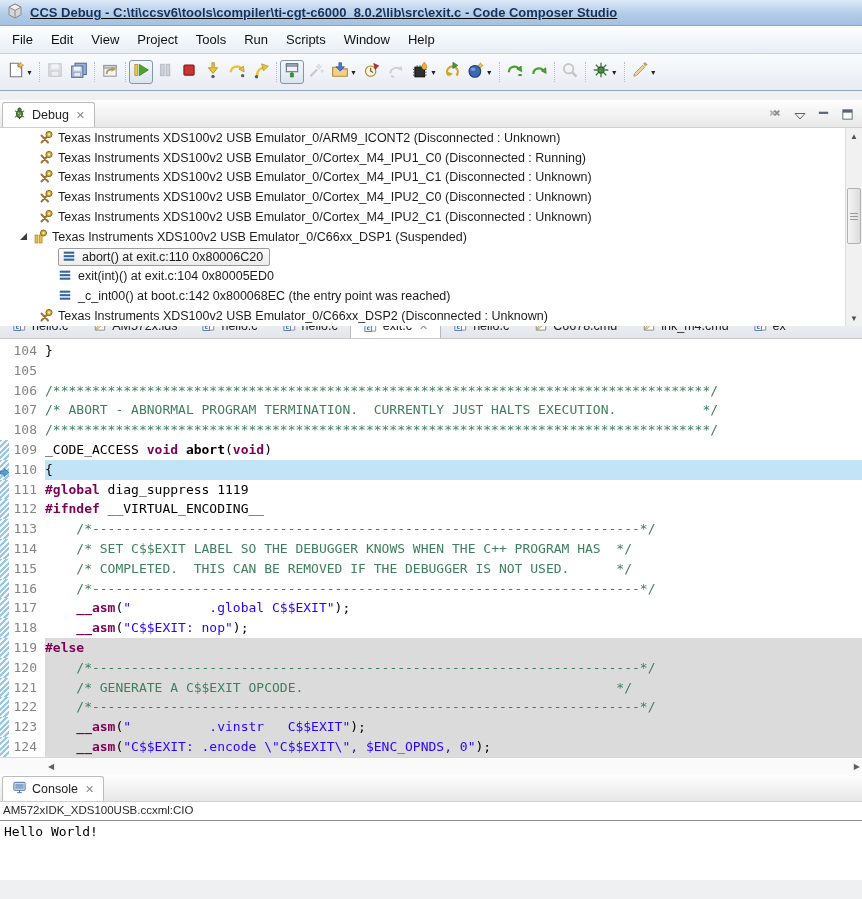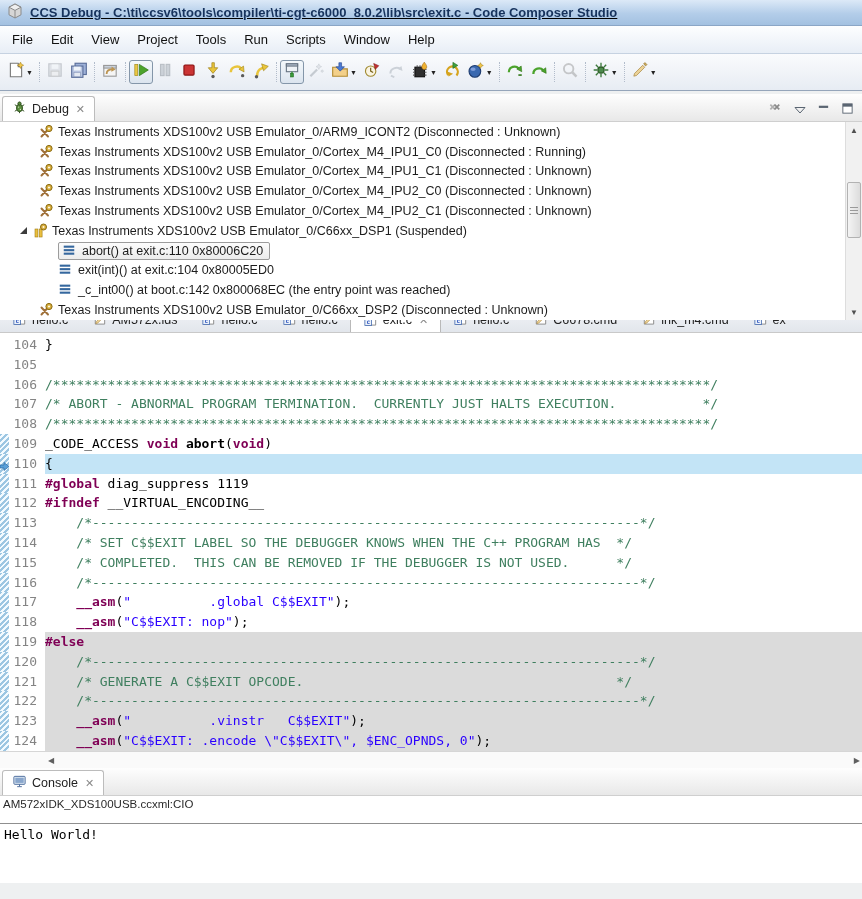--- a/index.html
+++ b/index.html
@@ -27,21 +27,21 @@
 
   
   .view-header { height:28px; background:linear-gradient(#fefefe,#e8e8e8); border-bottom:1px solid #cfcfcf;
     display:flex; align-items:flex-end; position:relative; }
   .view-tab { height:25px; display:flex; align-items:center; gap:5px; padding:0 9px; margin-left:2px;
     background:#fff; border:1px solid #bcbcbc; border-bottom:none; border-radius:3px 3px 0 0; font-size:12.5px; color:#222; }
   .close-x { font-size:11px; color:#8a8a8a; margin-left:2px; }
   .header-icons { position:absolute; right:8px; top:6px; display:flex; gap:11px; align-items:center; }
 
   
-  #debug-view { margin-top:3px; height:207px; background:#fff; border-bottom:2px solid #c5cbd3; }
+  #debug-view { margin-top:9px; height:207px; background:#fff; border-bottom:2px solid #c5cbd3; }
   #debug-tree { position:relative; height:198px; overflow:hidden; background:#fff; }
   .tree-row { height:19.8px; display:flex; align-items:center; font-size:12.5px; color:#1c1c1c; white-space:nowrap; }
   .tree-icon { width:16px; height:16px; flex:none; margin-right:4px; }
   .exp { width:0; height:0; border-left:7px solid transparent; border-bottom:7px solid #3c3c3c; margin-right:5px; }
   .sel-frame { display:flex; align-items:center; padding:0 6px 0 3px; border:1px solid #9c9c9c; border-radius:2px;
     background:linear-gradient(#fcfcfc,#ececec); height:18px; }
   .vscroll { position:absolute; top:0; right:0; bottom:0; width:17px; background:#f1f1f1; border-left:1px solid #ddd; }
   .sbtn { height:16px; display:flex; align-items:center; justify-content:center; font-size:8px; color:#505050; }
   .sthumb { position:absolute; left:1px; right:1px; top:60px; height:56px; border:1px solid #b2b2b2; border-radius:2px;
     background:linear-gradient(90deg,#f4f4f4,#dcdcdc); display:flex; flex-direction:column; gap:2px; align-items:center; justify-content:center; }
@@ -64,21 +64,21 @@
   .cline.dim .ctext { background:#dbdbdb; }
   .k { color:#7f0055; font-weight:bold; }
   .c { color:#3f7f5f; }
   .s { color:#2a00ff; }
   .b { font-weight:bold; }
   #hscroll { height:17px; background:#fafafa; border-top:1px solid #d6d6d6; display:flex; align-items:center; }
   .harrow { font-size:8px; color:#606060; }
 
   
   #console-view { background:#fff; height:106px; }
-  #console-source { height:28px; font-size:11.5px; color:#2a2a2a; padding:2px 3px 0 3px; border-bottom:1px solid #8f8f8f; background:#fff; }
+  #console-source { height:19px; font-size:11.5px; color:#2a2a2a; padding:2px 3px 0 3px; border-bottom:1px solid #8f8f8f; background:#fff; }
   #console-output { font-family:"DejaVu Sans Mono",monospace; font-size:13px; color:#000; padding:3px 4px; height:59px; background:#fff; }
 </style>
 </head>
 <body>
 
 <div id="titlebar">
   <span><svg width="16" height="16" viewBox="0 0 16 16">
         <path d="M8 1l6 3.2v7.6L8 15l-6-3.2V4.2z" fill="#d6d6d6" stroke="#8a8a8a"></path>
         <path d="M8 1l6 3.2L8 7.4 2 4.2z" fill="#efefef" stroke="#8a8a8a"></path>
         <path d="M8 7.4V15" stroke="#8a8a8a"></path>

